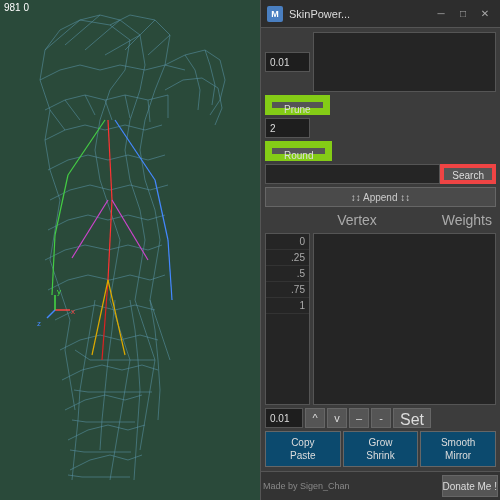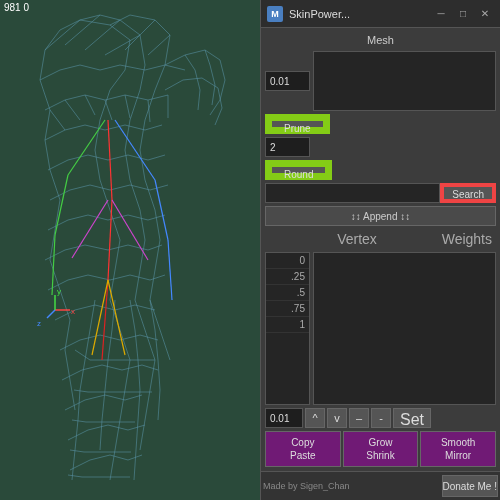--- a/index.html
+++ b/index.html
@@ -247,21 +247,21 @@
       height: 20px;
     }
 
     .action-buttons-grid {
       display: grid;
       grid-template-columns: 1fr 1fr 1fr;
       gap: 2px;
     }
 
     .action-btn {
-      background: #701a75;
+      background: #0c4a6e;
       border: 1px solid #666;
       color: #ddd;
       font-size: 10px;
       padding: 4px 2px;
       cursor: pointer;
       text-align: center;
       line-height: 1.3;
     }
 
     .footer-row {
@@ -415,21 +415,20 @@
       <span class="titlebar-title">SkinPower...</span>
       <div class="titlebar-controls">
         <button class="titlebar-btn">─</button>
         <button class="titlebar-btn">□</button>
         <button class="titlebar-btn close">✕</button>
       </div>
     </div>
 
     <div class="panel-content">
 
-      <div class="section-header">Mesh</div>
 
       <div class="row">
         <input class="input-field" type="text" value="0.01" style="">
         <div class="list-area" style="height:60px;"></div>
       </div>
 
       <div class="row">
         <button class="btn">Prune</button>
       </div>
 

